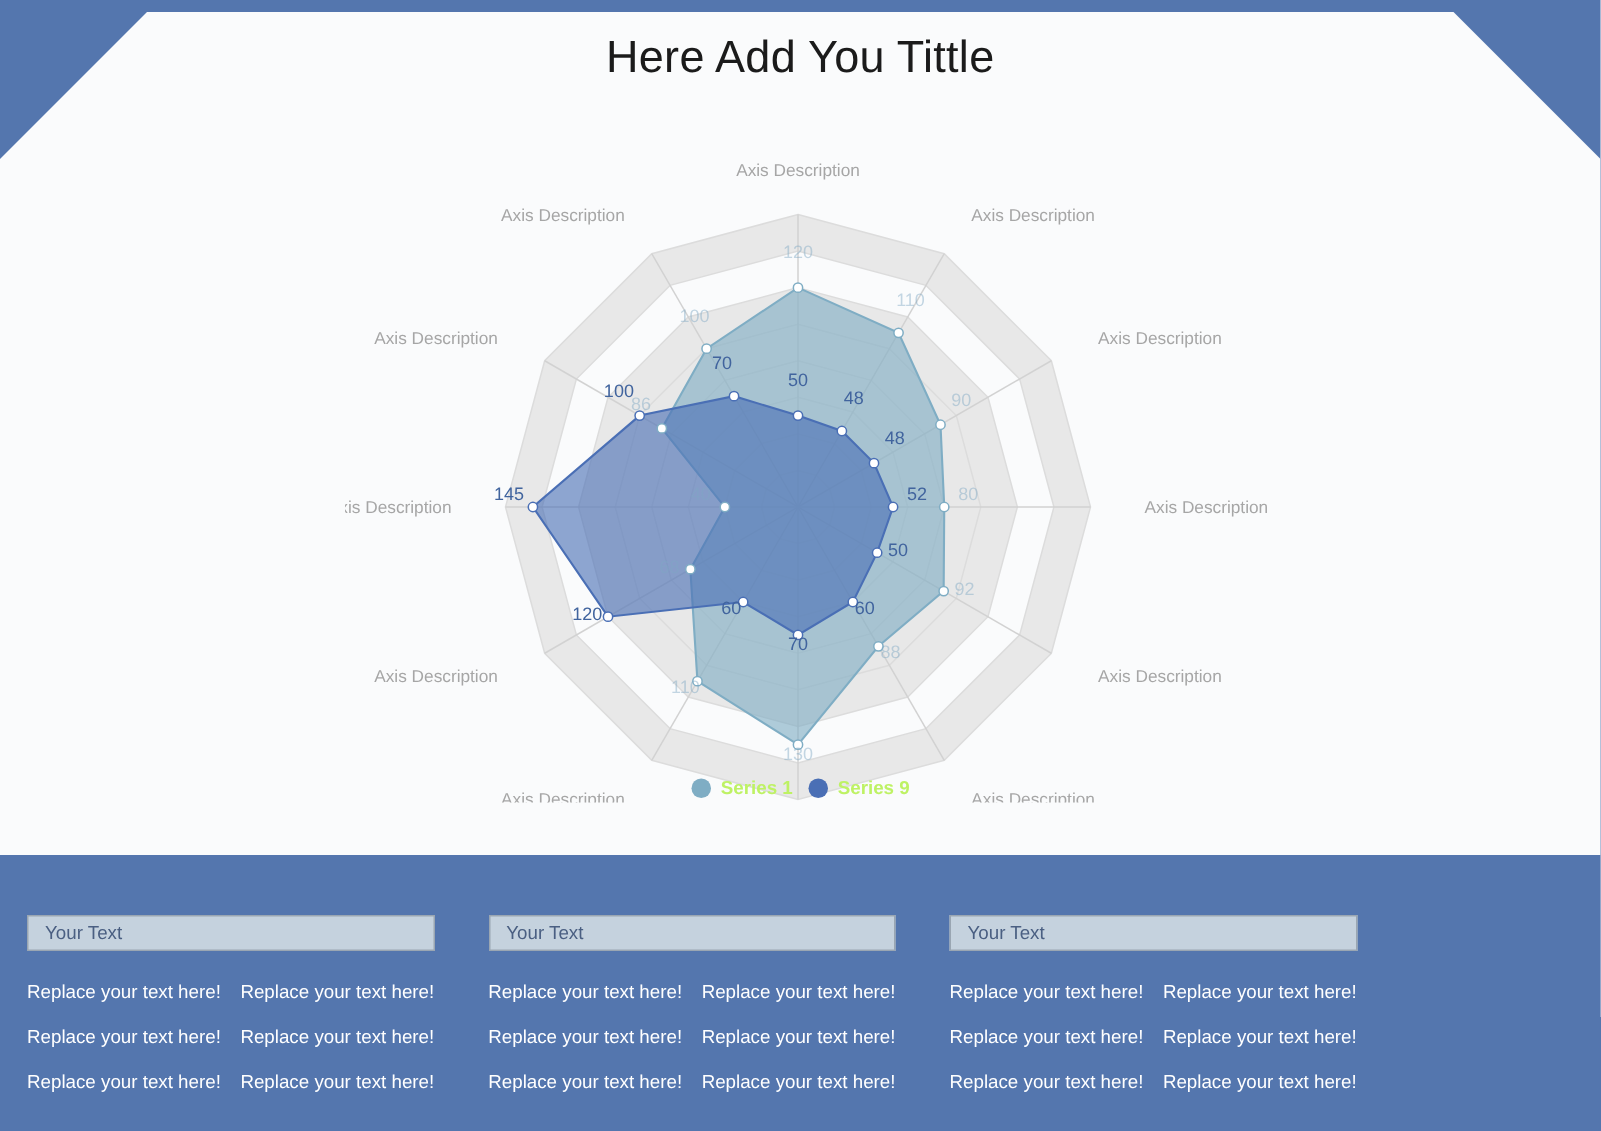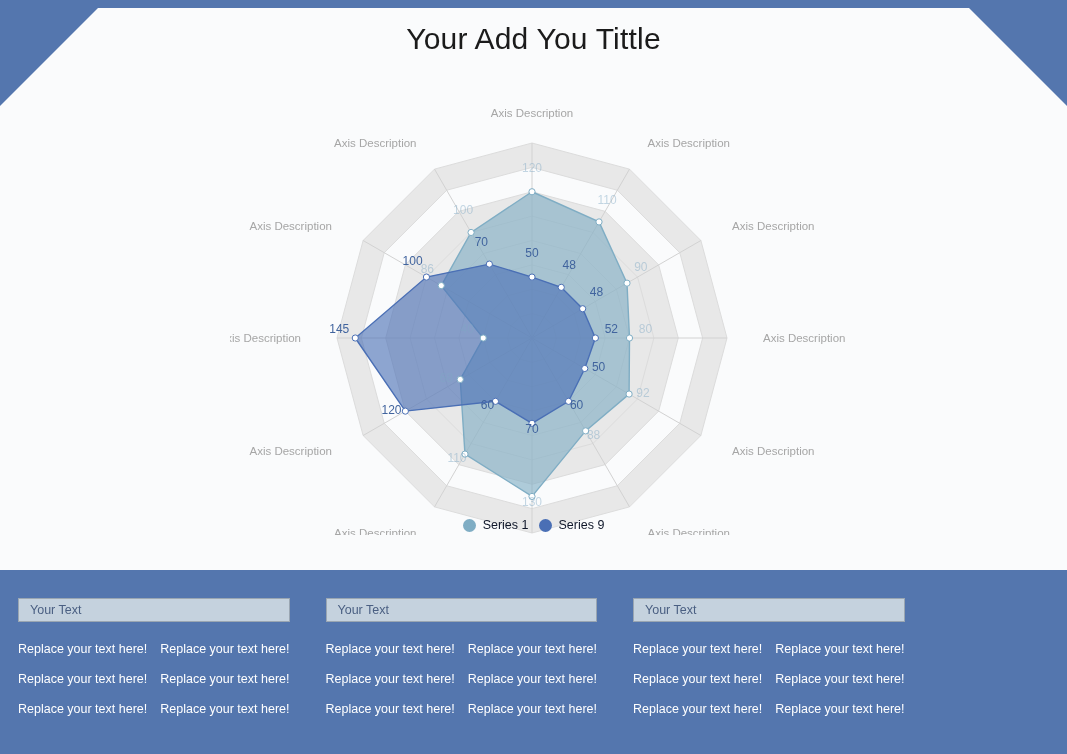--- a/index.html
+++ b/index.html
@@ -24,46 +24,46 @@
   #chart-wrap{position:absolute;left:230px;top:95px;width:620px;height:440px;}
   #radar{display:block;width:620px;height:440px;}
   .axis-label{font-size:11.5px;fill:#a6a6a6;font-family:"Liberation Sans",sans-serif;}
   .val-s1{font-size:12px;fill:#7fa8c4;font-family:"Liberation Sans",sans-serif;}
   .val-s2{font-size:12px;fill:#41649e;font-family:"Liberation Sans",sans-serif;}
   .val-dim{opacity:.45;}
   
   #legend{
     position:absolute;left:0;top:518px;width:1067px;
     display:flex;justify-content:center;align-items:center;gap:10px;
-    font-size:12.5px;color:#0f172a;
+    font-size:12.5px;color:#bef264;font-weight:bold;
   }
   .lg-item{display:flex;align-items:center;gap:7px;}
   .lg-dot{width:13px;height:13px;border-radius:50%;display:inline-block;}
   
   #band{position:absolute;left:0;top:570px;width:1067px;height:184px;background:#5476ae;}
-  #cols{display:flex;width:866px;padding-top:28px;box-sizing:border-box;}
+  #cols{display:flex;width:866px;padding-top:40px;box-sizing:border-box;}
   .col{flex:1;padding:0 18px;box-sizing:border-box;}
   .tbox{
     height:24px;border:1px solid #9aa6b2;background:#c5d2de;
     display:flex;align-items:center;padding-left:11px;box-sizing:border-box;
     font-size:12.5px;color:#4a5f82;
   }
   .rows{margin-top:20px;}
   .rowline{
     display:flex;justify-content:center;gap:13px;
     color:#ffffff;font-size:12.5px;font-weight:normal;margin-bottom:16px;
     white-space:nowrap;
   }
 </style>
 </head>
 <body>
 
 <div id="card"></div>
 
-<div id="title">Your Add You Tittle</div>
+<div id="title">Here Add You Tittle</div>
 
 <div id="chart-wrap">
   <svg id="radar" viewBox="0 0 620 440">
       <polygon points="302,48 399.5,74.12504626203446 470.8749537379655,145.5 497,243 470.87495373796554,340.5 399.5,411.87495373796554 302,438 204.50000000000006,411.87495373796554 133.1250462620345,340.50000000000006 107,243.00000000000003 133.1250462620345,145.49999999999997 204.49999999999991,74.12504626203452" fill="#e8e8e8" stroke="#dcdcdc" stroke-width="1"></polygon>
       <polygon points="302,72.375 387.3125,95.23441547928016 449.7655845207198,157.6875 472.625,243 449.7655845207198,328.3125 387.3125,390.7655845207198 302,413.625 216.68750000000006,390.7655845207198 154.2344154792802,328.31250000000006 131.375,243.00000000000003 154.23441547928016,157.6875 216.68749999999994,95.23441547928022" fill="#fafbfc" stroke="#dcdcdc" stroke-width="1"></polygon>
       <polygon points="302,96.75 375.125,116.34378469652584 428.65621530347414,169.875 448.25,243 428.65621530347414,316.125 375.125,369.65621530347414 302,389.25 228.87500000000003,369.65621530347414 175.34378469652586,316.12500000000006 155.75,243.00000000000003 175.34378469652586,169.875 228.87499999999994,116.34378469652589" fill="#e8e8e8" stroke="#dcdcdc" stroke-width="1"></polygon>
       <polygon points="302,121.125 362.9375,137.45315391377153 407.54684608622847,182.0625 423.875,243 407.54684608622847,303.9375 362.9375,348.54684608622847 302,364.875 241.06250000000003,348.54684608622847 196.45315391377156,303.93750000000006 180.125,243.00000000000003 196.45315391377153,182.0625 241.06249999999994,137.4531539137716" fill="none" stroke="#dcdcdc" stroke-width="1"></polygon>
       <polygon points="302,145.5 350.75,158.56252313101723 386.43747686898274,194.25 399.5,243 386.4374768689828,291.75 350.75,327.4374768689828 302,340.5 253.25000000000003,327.4374768689828 217.56252313101726,291.75000000000006 204.5,243 217.56252313101726,194.25 253.24999999999994,158.56252313101726" fill="none" stroke="#dcdcdc" stroke-width="1"></polygon>
       <polygon points="302,169.875 338.5625,179.67189234826293 365.32810765173707,206.4375 375.125,243 365.32810765173707,279.5625 338.5625,306.32810765173707 302,316.125 265.4375,306.32810765173707 238.67189234826293,279.5625 228.875,243 238.67189234826293,206.4375 265.43749999999994,179.67189234826293" fill="none" stroke="#dcdcdc" stroke-width="1"></polygon>
       <polygon points="302,194.25 326.375,200.7812615655086 344.2187384344914,218.625 350.75,243 344.2187384344914,267.375 326.375,285.2187384344914 302,291.75 277.625,285.2187384344914 259.7812615655086,267.375 253.25,243 259.7812615655086,218.625 277.625,200.78126156550863" fill="none" stroke="#dcdcdc" stroke-width="1"></polygon>

